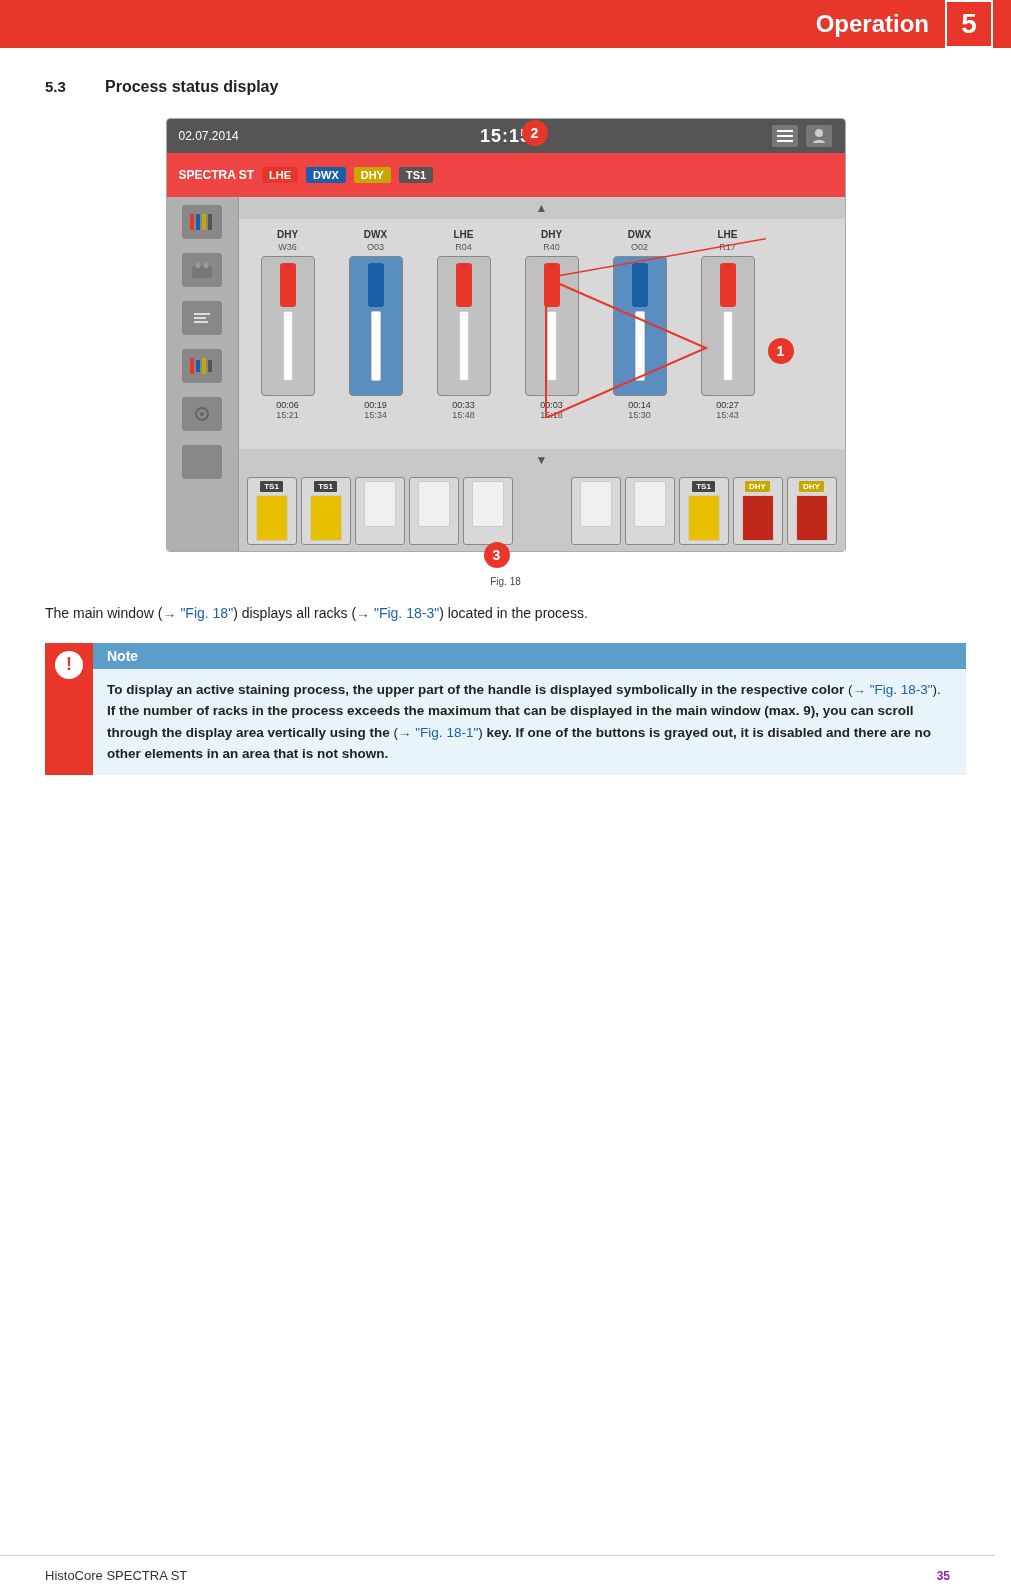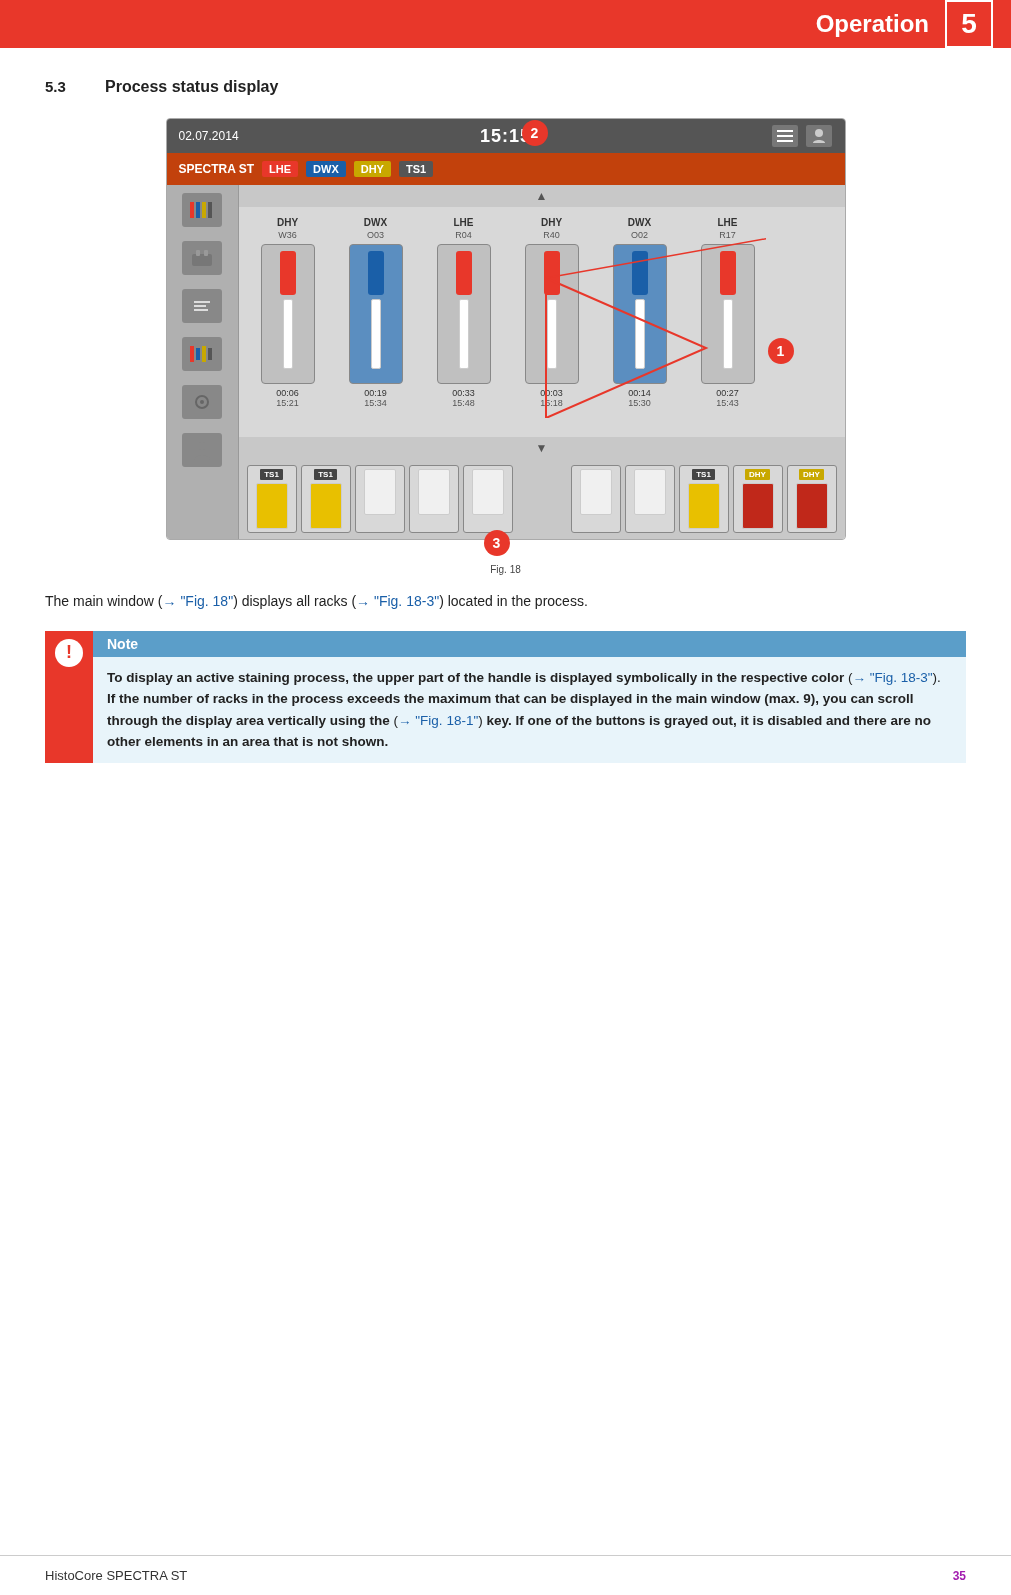--- a/index.html
+++ b/index.html
@@ -110,26 +110,26 @@
       height: 22px;
       background: #777;
       border-radius: 2px;
       display: flex;
       align-items: center;
       justify-content: center;
     }
 
     
     .inst-titlebar {
-      background: #c2410c;
+      background: #ef4444;
       display: flex;
       align-items: center;
       padding: 4px 12px;
       gap: 8px;
-      height: 32px;
+      height: 44px;
     }
     .inst-brand {
       color: #fff;
       font-size: 12px;
       font-weight: bold;
     }
     .badge {
       padding: 2px 7px;
       border-radius: 2px;
       font-size: 11px;
@@ -381,21 +381,21 @@
     }
     .note-body strong {
       font-weight: bold;
     }
 
     
     .page-footer {
       position: absolute;
       bottom: 0;
       left: 0;
-      right: 0;
+      right: 16px;
       height: 40px;
       display: flex;
       align-items: center;
       justify-content: space-between;
       padding: 0 45px;
       border-top: 1px solid #ccc;
     }
     .footer-brand {
       font-size: 13px;
       color: #333;

